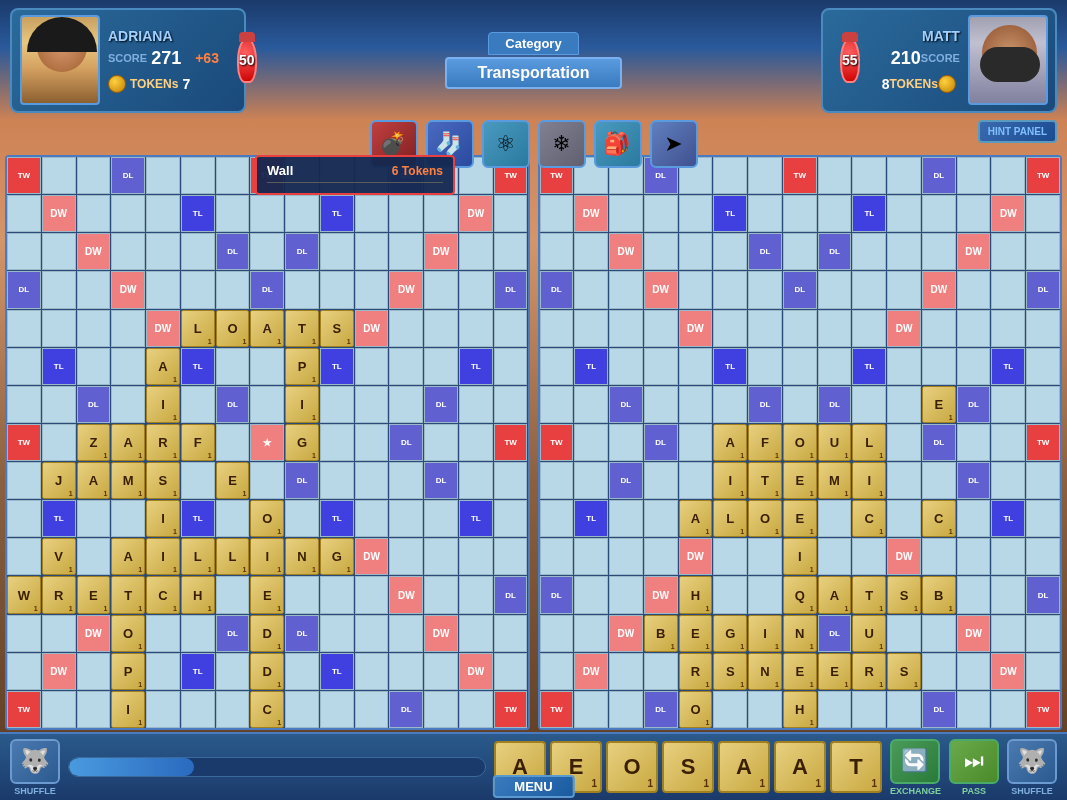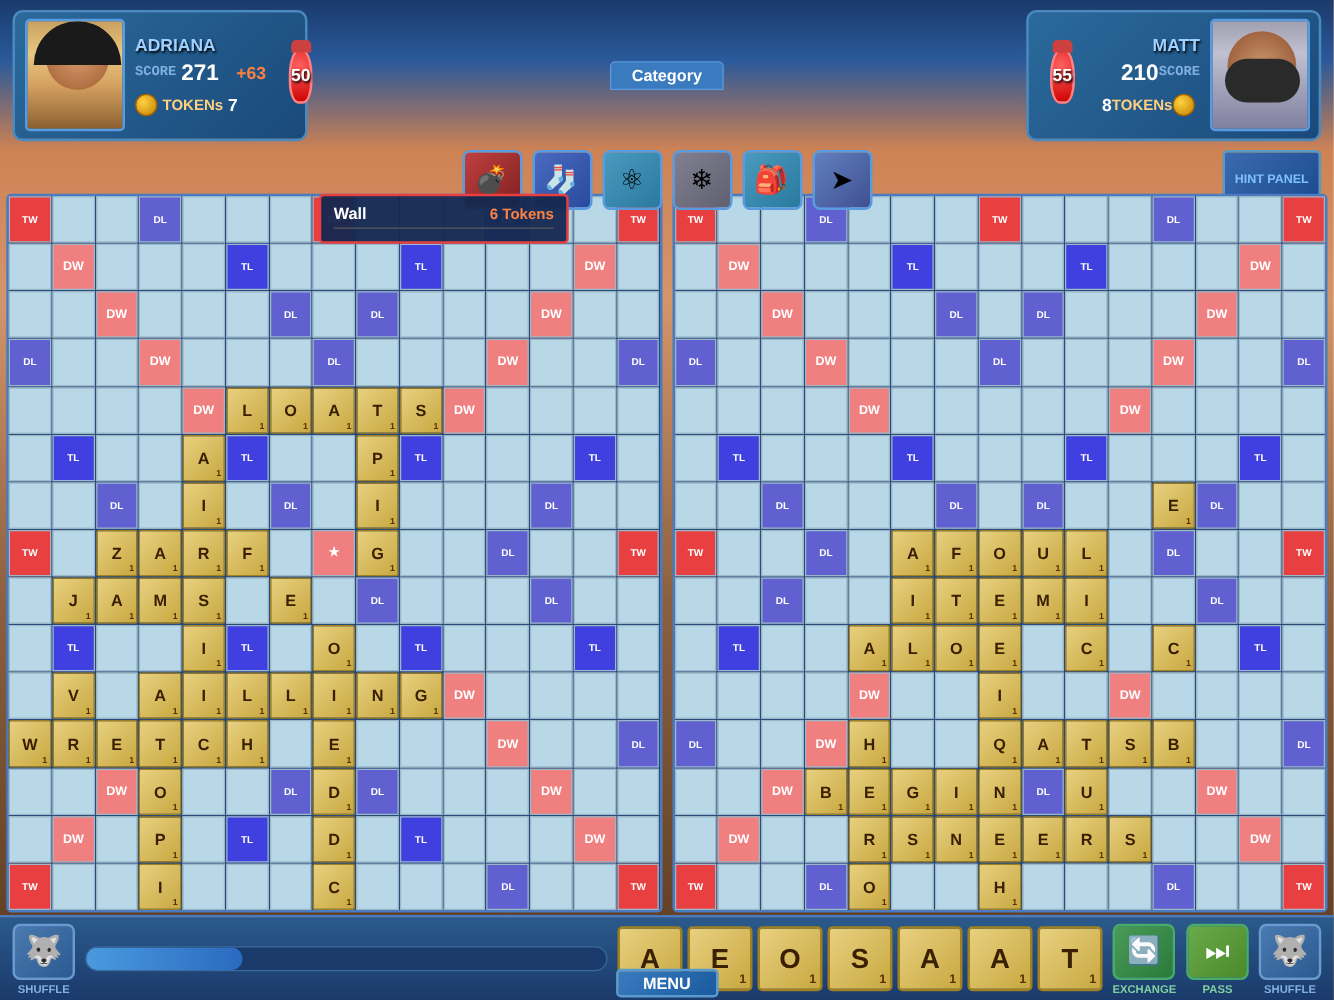--- a/index.html
+++ b/index.html
@@ -102,21 +102,20 @@
     .player-score-row {
       display: flex;
       align-items: center;
       margin-top: 4px;
     }
 
     .score-label {
       font-size: 11px;
       color: #80b0e0;
       font-weight: bold;
-      font-family: Liberation Mono, monospace;
     }
 
     .score-value {
       font-size: 18px;
       font-weight: bold;
       color: white;
       margin-left: 4px;
     }
 
     .score-bonus {
@@ -233,21 +232,21 @@
 
     .hint-panel-btn {
       position: absolute;
       top: 120px;
       right: 10px;
       background: linear-gradient(135deg, #3a6aaf, #1a4a8f);
       border: 2px solid #5a9abf;
       color: #80c0ff;
       font-size: 10px;
       font-weight: bold;
-      padding: 16px 8px;
+      padding: 4px 8px;
       border-radius: 4px;
       cursor: pointer;
     }
 
     
     .boards-container {
       position: absolute;
       top: 155px;
       left: 5px;
       right: 5px;
@@ -490,20 +489,21 @@
         <div class="token-icon"></div>
         <span class="token-label">TOKENs</span>
         <span class="token-count">7</span>
       </div>
     </div>
     <div class="bag-icon">50</div>
   </div>
 
   <div class="center-section">
     <div class="category-label">Category</div>
+    <div class="category-value">Transportation</div>
   </div>
 
   <div class="player-panel" style="flex-direction: row-reverse; justify-content: center;">
     <div class="player-avatar right-avatar"></div>
     <div class="player-info" style="text-align:right;">
       <div class="player-name">MATT</div>
       <div class="player-score-row" style="flex-direction: row-reverse;">
         <span class="score-label">SCORE</span>
         <span class="score-value">210</span>
       </div>

